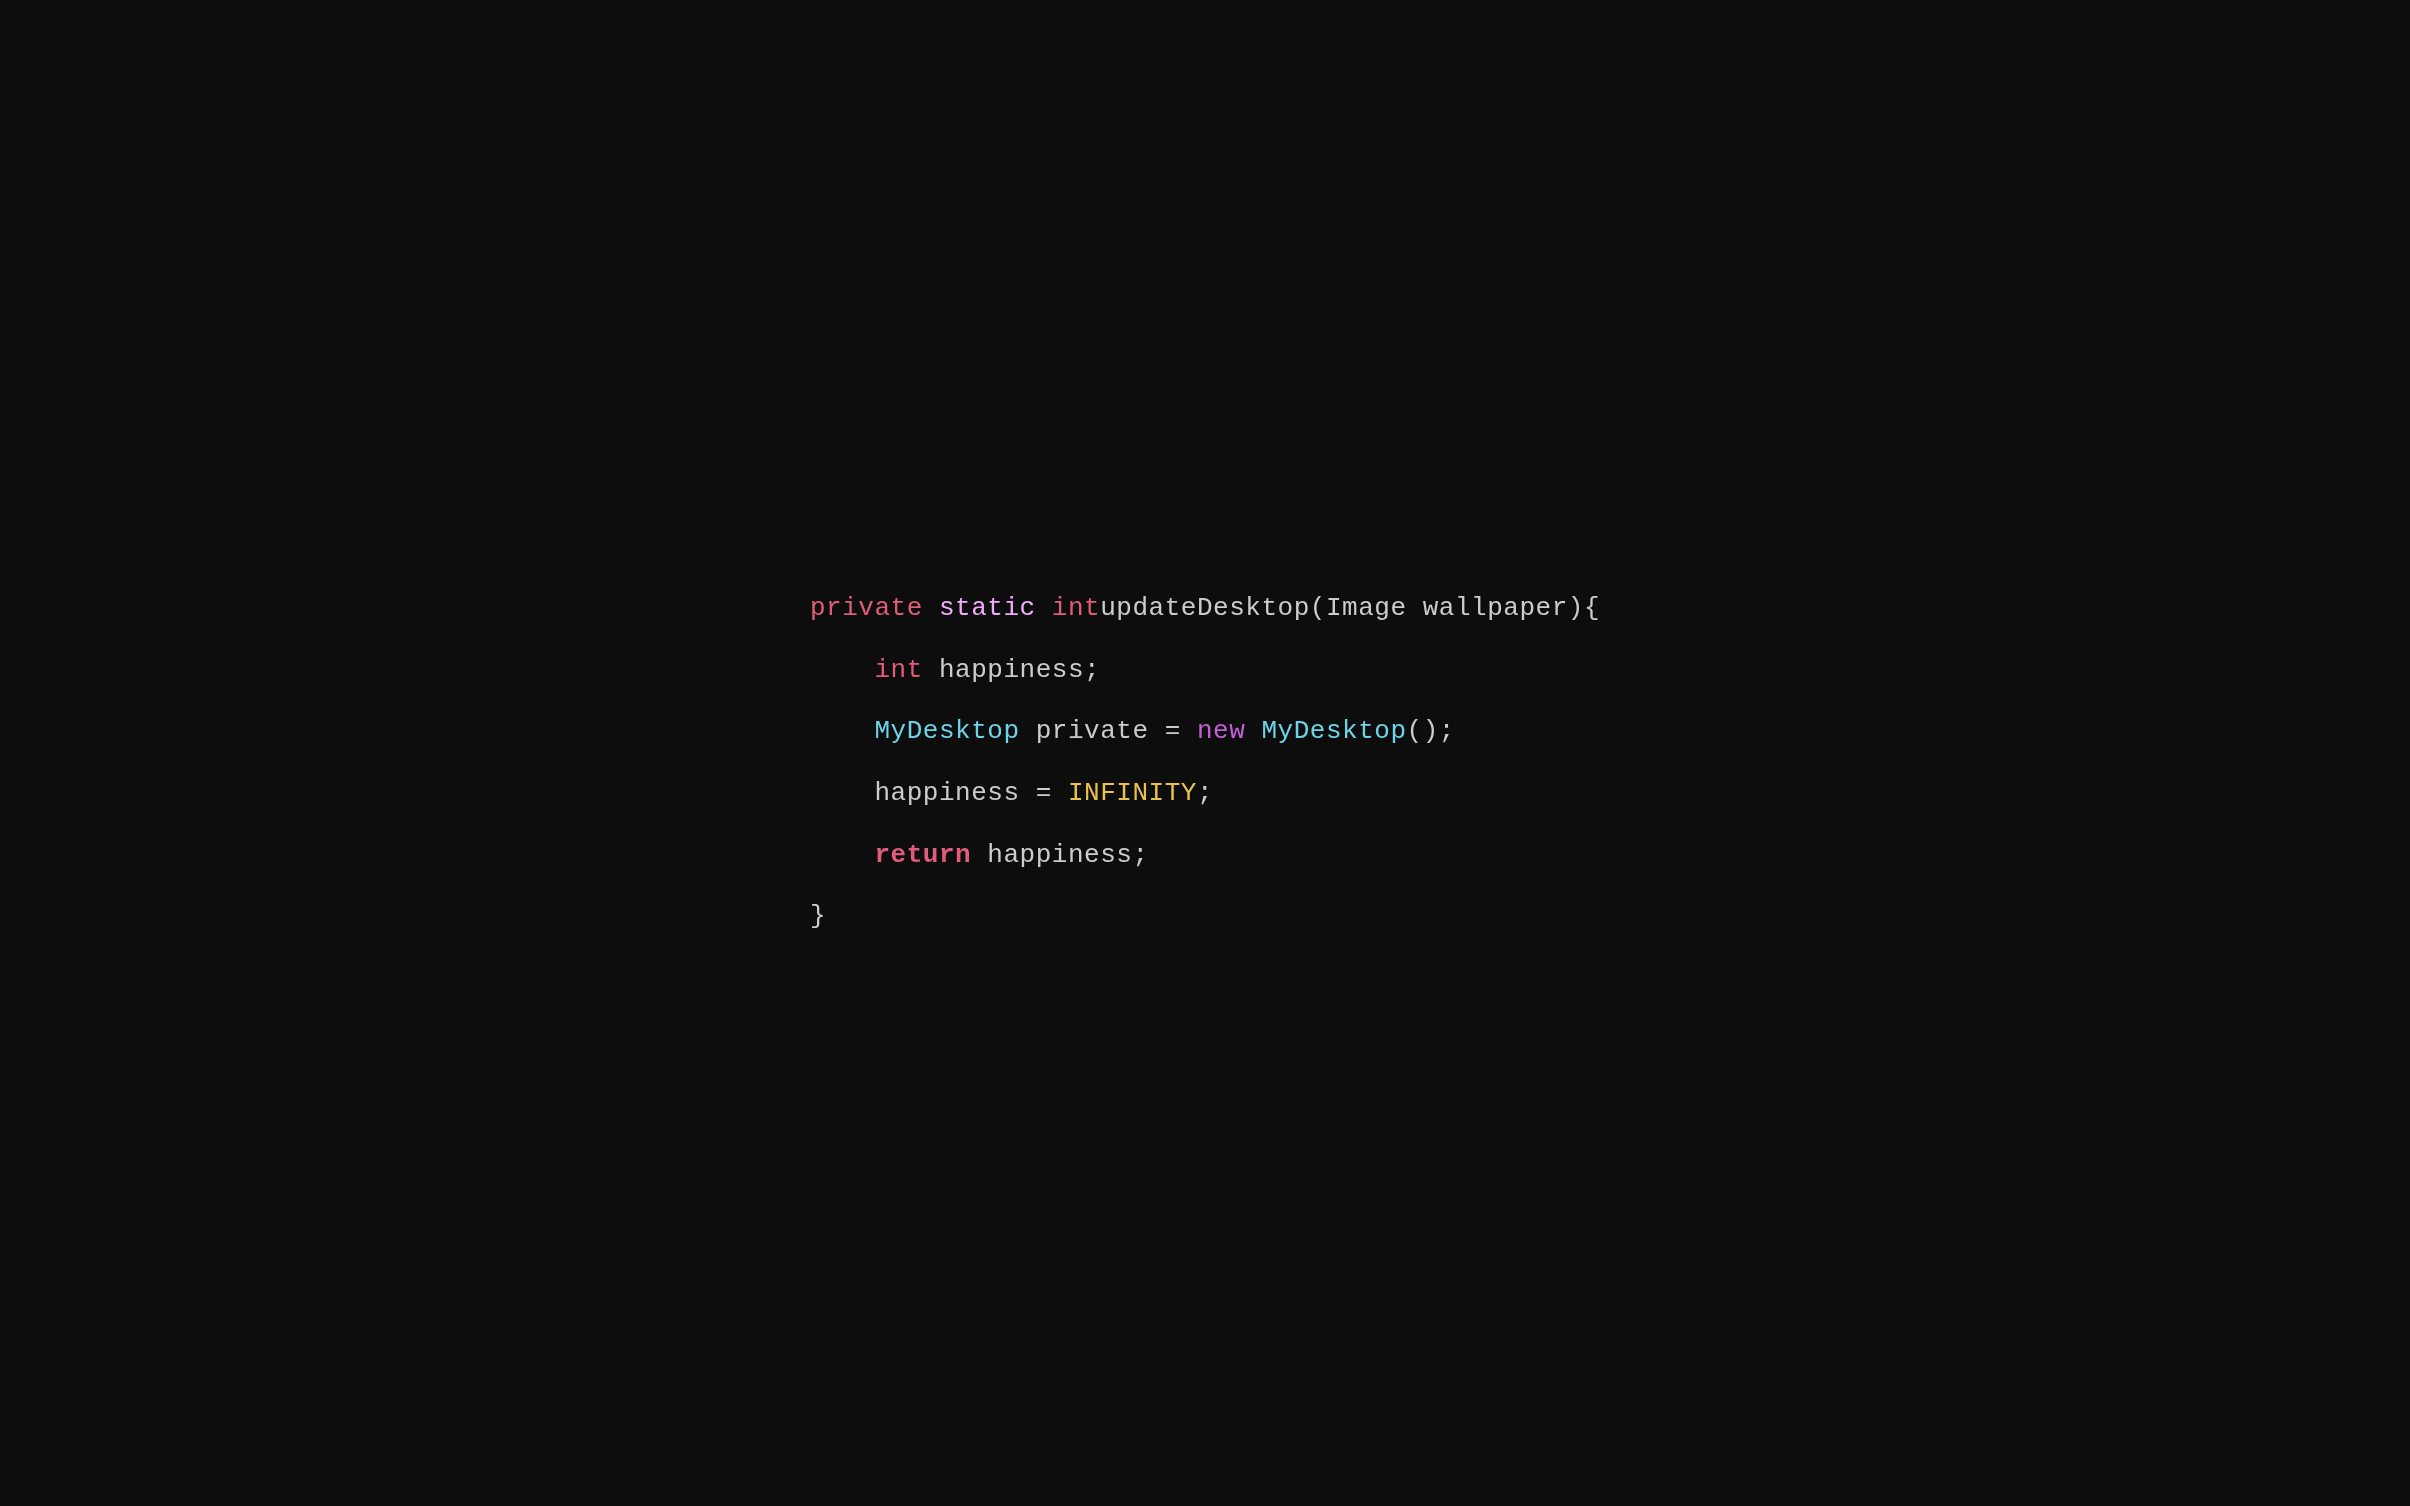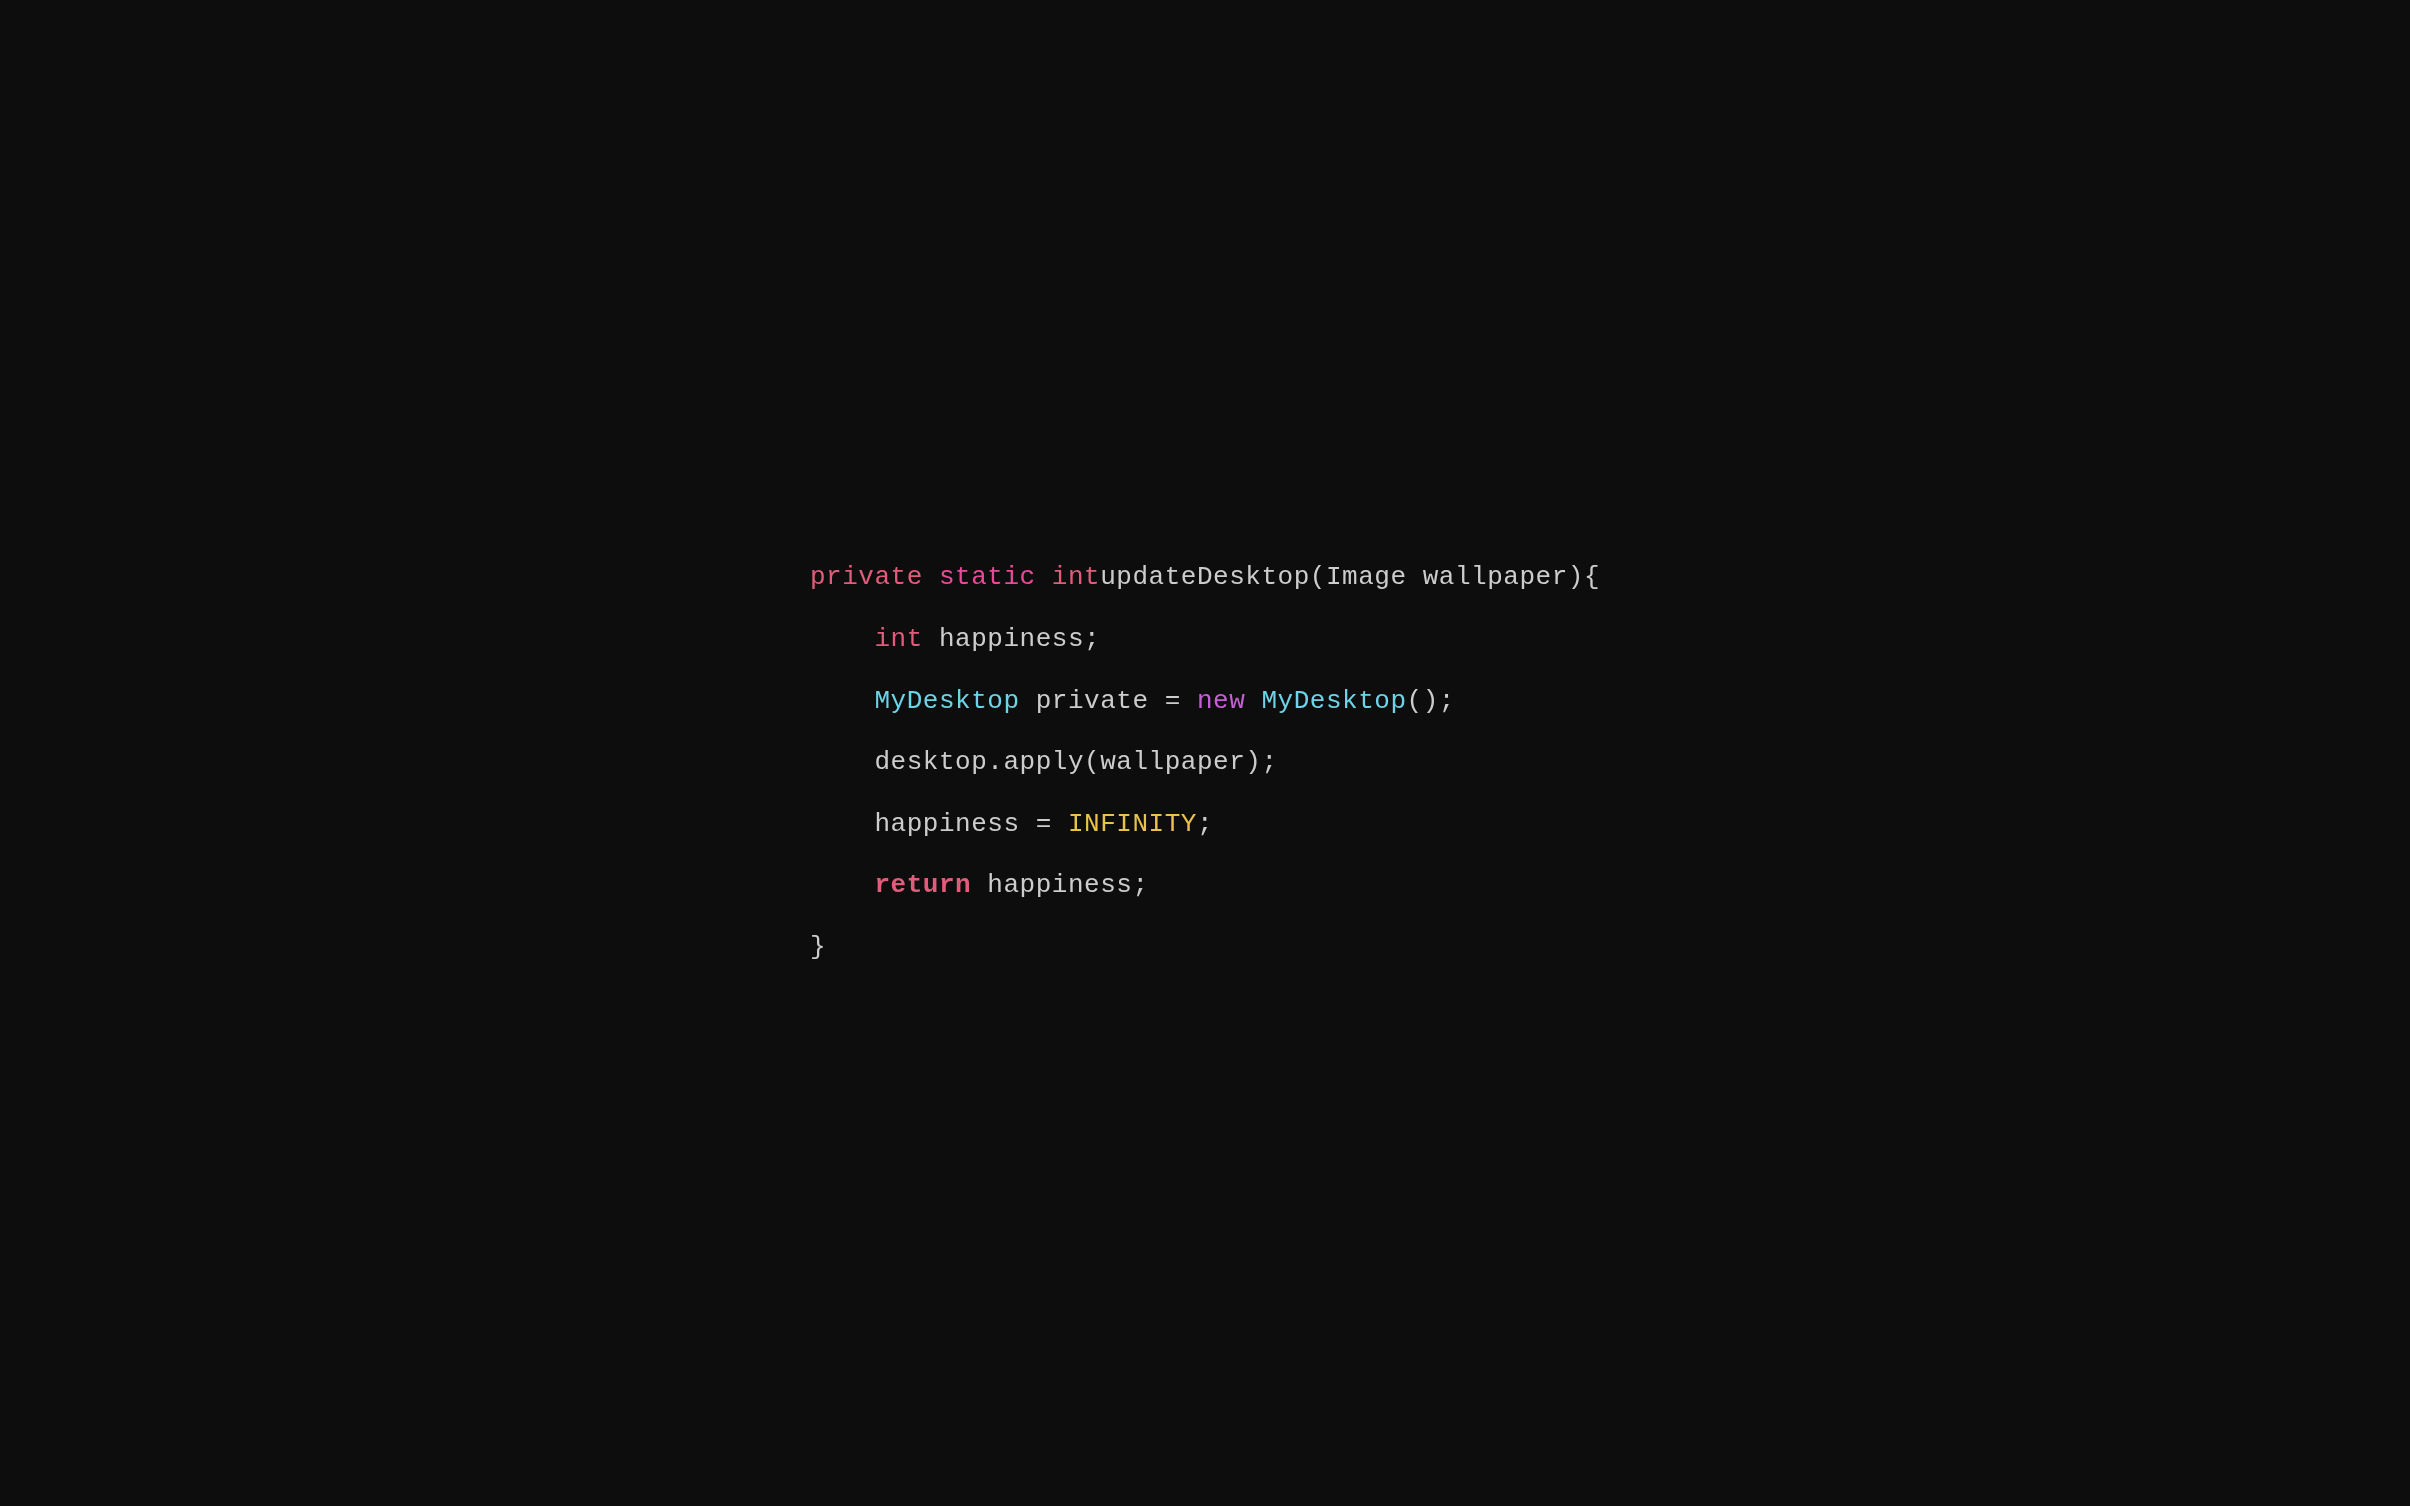--- a/index.html
+++ b/index.html
@@ -27,21 +27,21 @@
       letter-spacing: 0.02em;
     }
 
     .code-line {
       display: flex;
       align-items: baseline;
       white-space: pre;
     }
 
     .keyword-private { color: #e05c7a; }
-    .keyword-static  { color: #ec4899; text-align: center; }
+    .keyword-static  { color: #f0abfc; text-align: center; }
     .keyword-int     { color: #e05c7a; }
     .keyword-int2    { color: #e05c7a; }
     .type-mydesktop  { color: #6dd4e8; }
     .keyword-new     { color: #c65fd6; text-align: center; }
     .type-mydesktop2 { color: #6dd4e8; }
     .const-infinity  { color: #e8c24a; }
     .keyword-return  { color: #e05c7a; font-weight: bold; }
     .plain           { color: #cccccc; margin-top: 20px; }
   </style>
 </head>
@@ -67,24 +67,20 @@
   <div class="code-line">
     <span class="plain">    </span>
     <span class="type-mydesktop">MyDesktop</span>
     <span class="plain"> private = </span>
     <span class="keyword-new">new</span>
     <span class="plain"> </span>
     <span class="type-mydesktop2">MyDesktop</span>
     <span class="plain">();</span>
   </div>
 
-  <div class="code-line">
-    <span class="plain">    </span>
-    <span class="plain">desktop.apply(wallpaper);</span>
-  </div>
 
   <div class="code-line">
     <span class="plain">    </span>
     <span class="plain">happiness = </span>
     <span class="const-infinity">INFINITY</span>
     <span class="plain">;</span>
   </div>
 
   <div class="code-line">
     <span class="plain">    </span>

